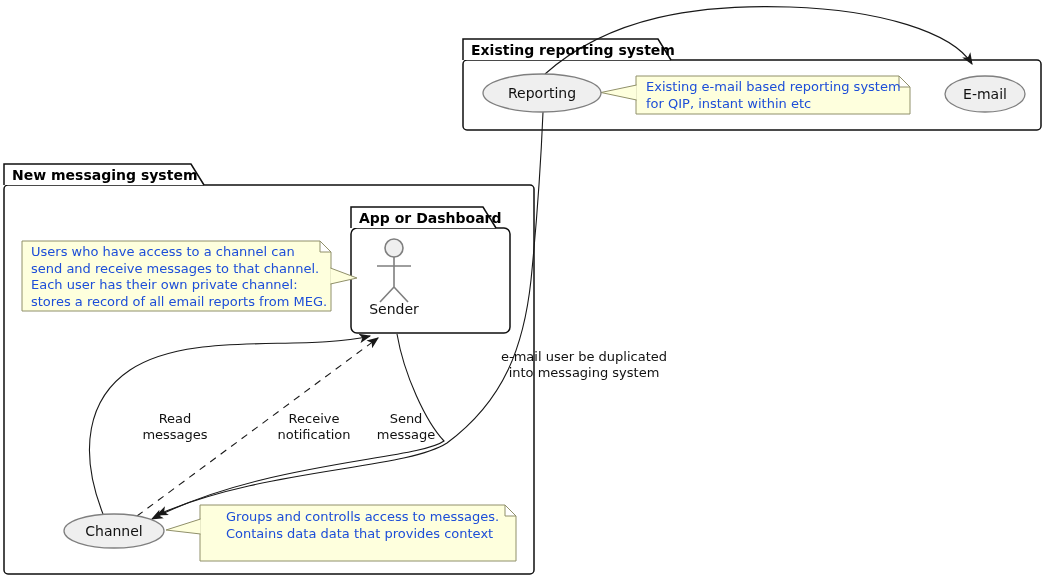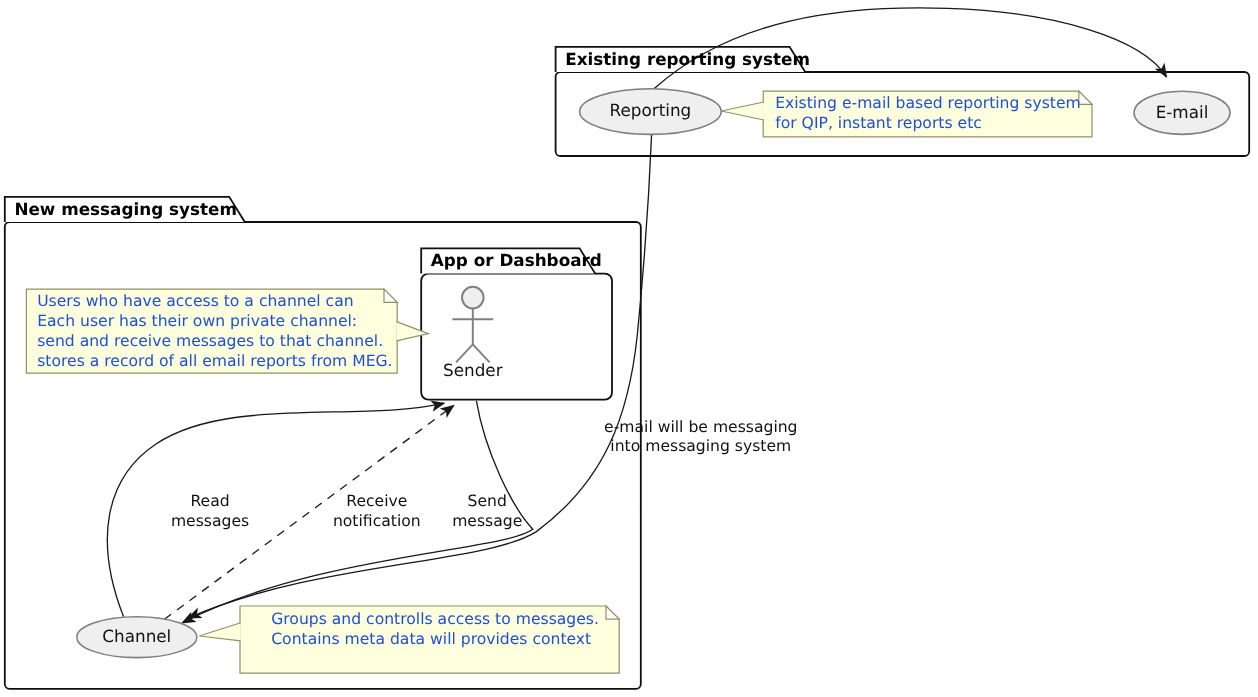--- a/index.html
+++ b/index.html
@@ -86,43 +86,43 @@
   <div class="pkg-title" style="left:471px; top:42px;">Existing reporting system</div>
   <div class="pkg-title" style="left:359px; top:210px;text-align:center;">App or Dashboard</div>
 
   <div class="node-label" style="left:542px; top:85px;">Reporting</div>
   <div class="node-label" style="left:985px; top:86px;">E-mail</div>
   <div class="node-label" style="left:114px; top:523px;">Channel</div>
   <div class="node-label" style="left:394px; top:301px;">Sender</div>
 
   <div class="note-text" style="left:646px; top:78px;">
     <div>Existing e-mail based reporting system</div>
-    <div>for QIP, instant reports etc</div>
+    <div>for QIP, instant within etc</div>
   </div>
   <div class="note-text" style="left:31px; top:244px; line-height:16.5px;">
     <div>Users who have access to a channel can</div>
+    <div>send and receive messages to that channel.</div>
     <div>Each user has their own private channel:</div>
-    <div>send and receive messages to that channel.</div>
     <div>stores a record of all email reports from MEG.</div>
   </div>
   <div class="note-text" style="left:226px; top:508px;">
     <div>Groups and controlls access to messages.</div>
-    <div>Contains meta data will provides context</div>
+    <div>Contains data data that provides context</div>
   </div>
 
   <div class="edge-label" style="left:175px; top:411px;">
     <div>Read</div>
     <div>messages</div>
   </div>
   <div class="edge-label" style="left:314px; top:411px;">
     <div>Receive</div>
     <div>notification</div>
   </div>
   <div class="edge-label" style="left:406px; top:411px;">
     <div>Send</div>
     <div>message</div>
   </div>
   <div class="edge-label" style="left:584px; top:349px;">
-    <div>e-mail will be messaging</div>
+    <div>e-mail user be duplicated</div>
     <div>into messaging system</div>
   </div>
 
 </div>
 
 </body></html>

